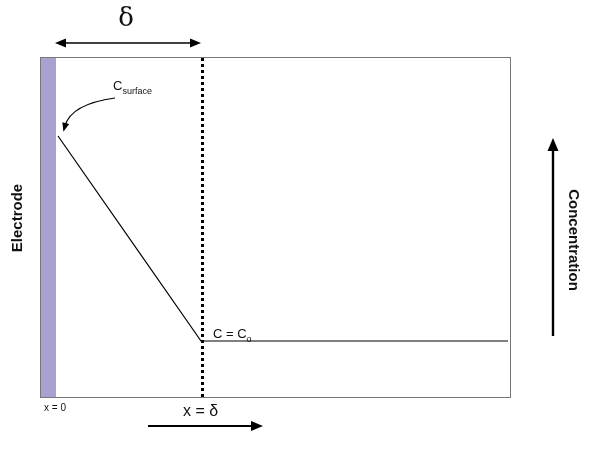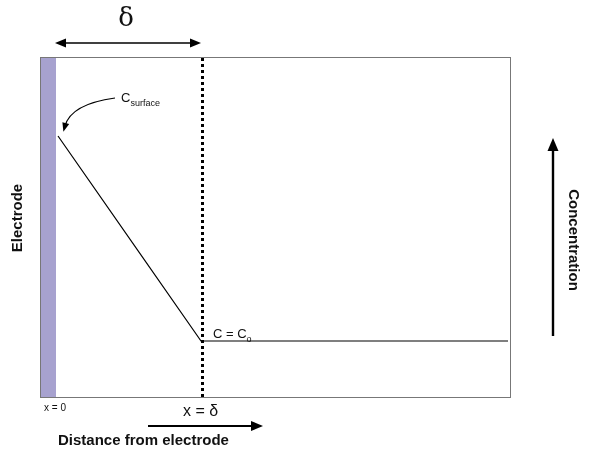--- a/index.html
+++ b/index.html
@@ -54,23 +54,22 @@
     font-size: 16px;
     font-weight: bold;
   }
   .profile-svg {
     position: absolute;
     left: 0; top: 0;
     width: 469px; height: 339px;
   }
   .csurface-label {
     position: absolute;
-    left: 72px; top: 32px;
+    left: 72px; top: 20px;
     font-size: 13px;
-    margin-left: 8px;
   }
   .csurface-label sub, .ceq-label sub { font-size: 9px; }
   .ceq-label {
     position: absolute;
     left: 172px; top: 268px;
     font-size: 13px;
   }
 
   
   .electrode-label {
@@ -160,21 +159,20 @@
 
   <div class="electrode-label">Electrode</div>
 
   <div class="x0-label">x = 0</div>
   <div class="xdelta-label">x = δ</div>
 
   <svg class="distance-arrow" viewBox="0 0 115 12">
     <line x1="0" y1="6" x2="104" y2="6" stroke-width="2"></line>
     <polygon points="115,6 103,1 103,11"></polygon>
   </svg>
-  <div class="distance-label">Distance from electrode</div>
 
   <svg class="concentration-arrow" viewBox="0 0 14 200">
     <line x1="7" y1="198" x2="7" y2="12" stroke-width="2.4"></line>
     <polygon points="7,0 1.5,13 12.5,13"></polygon>
   </svg>
   <div class="concentration-label">Concentration</div>
 
 </div>
 
 </body></html>

